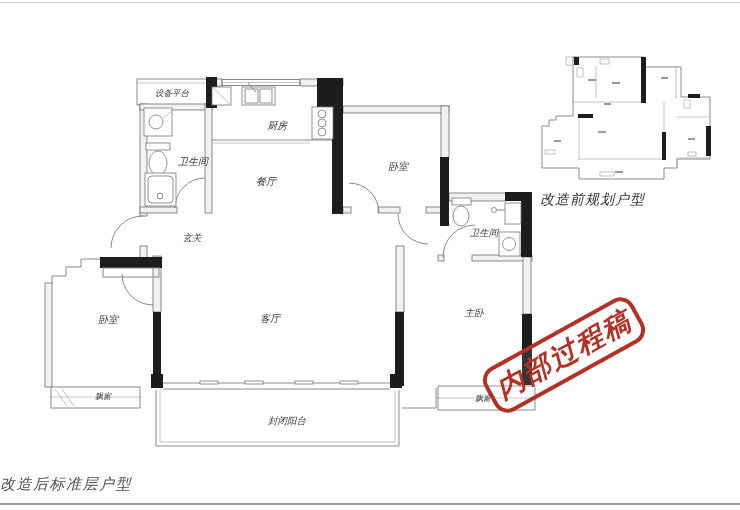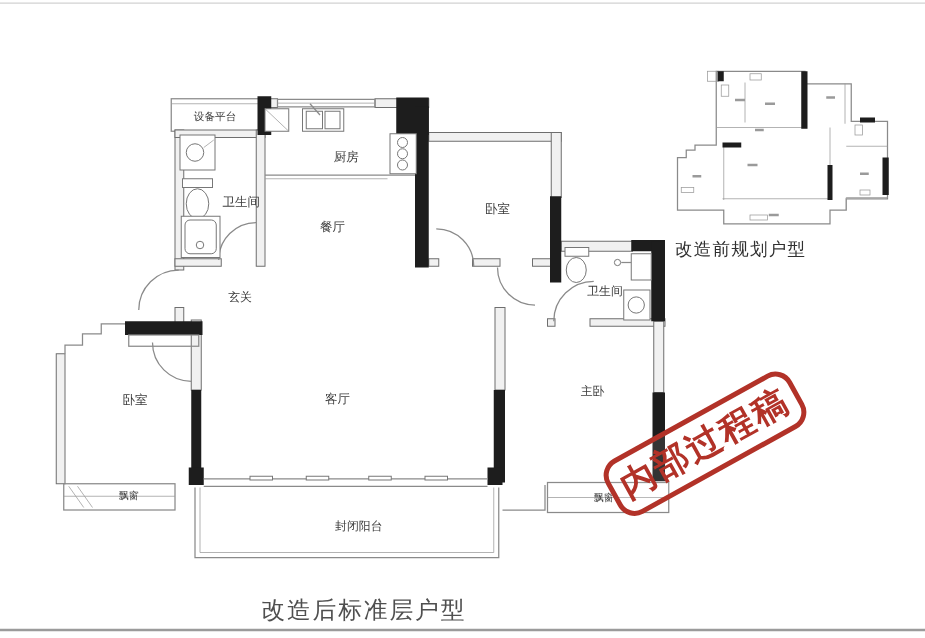--- a/index.html
+++ b/index.html
@@ -1,32 +1,32 @@
 <!DOCTYPE html>
 <html><head>
 <meta charset="utf-8">
 <style>
   html,body{margin:0;padding:0;background:#ffffff;}
   .screen{position:relative;width:740px;height:510px;background:#ffffff;overflow:hidden;
-          font-family:"Liberation Sans", sans-serif;}
+          font-family:"Liberation Sans", sans-serif;font-style:italic;}
   .hairline-top{position:absolute;top:2px;left:0;width:740px;height:1px;background:#d2d2d2;}
   .hairline-bottom{position:absolute;top:503px;left:0;width:740px;height:2px;background:#9b9b9b;}
   svg{position:absolute;left:0;top:0;}
   .w{fill:#f1f1f1;stroke:#6e6e6e;stroke-width:0.8;}
   .b{fill:#1d1d1d;stroke:none;}
   .t{fill:none;stroke:#8a8a8a;stroke-width:1;}
   .t2{fill:none;stroke:#9a9a9a;stroke-width:0.6;}
   .fx{fill:#ffffff;stroke:#777777;stroke-width:0.8;}
   .dash{fill:#9a9a9a;stroke:none;}
   .lbl{font-size:10px;fill:#3c3c3c;text-anchor:middle;font-family:"Liberation Sans",sans-serif;}
   .lbl-sm{font-size:8.5px;}
   .lbl-xs{font-size:8px;}
   .lbl-m{font-size:9.5px;}
-  .caption-main{position:absolute;left:0;top:475px;width:582px;text-align:center;
-        font-size:19px;color:#4f4f4f;letter-spacing:1.5px;}
+  .caption-main{position:absolute;left:0;top:475px;width:582px;text-align:left;
+        font-size:15px;color:#4f4f4f;letter-spacing:1.5px;}
   .caption-mini{position:absolute;left:540px;top:191px;width:182px;text-align:left;
         font-size:14px;color:#303030;letter-spacing:1px;}
   .stamp{position:absolute;left:479px;top:330px;width:162px;height:42px;
         border:4px solid #b23228;border-radius:15px;transform:rotate(-29deg);
         display:flex;align-items:center;justify-content:center;
         font-size:28px;font-weight:bold;letter-spacing:2px;color:#b23228;
         background:rgba(255,255,255,0.10);}
 </style>
 </head>
 <body>

